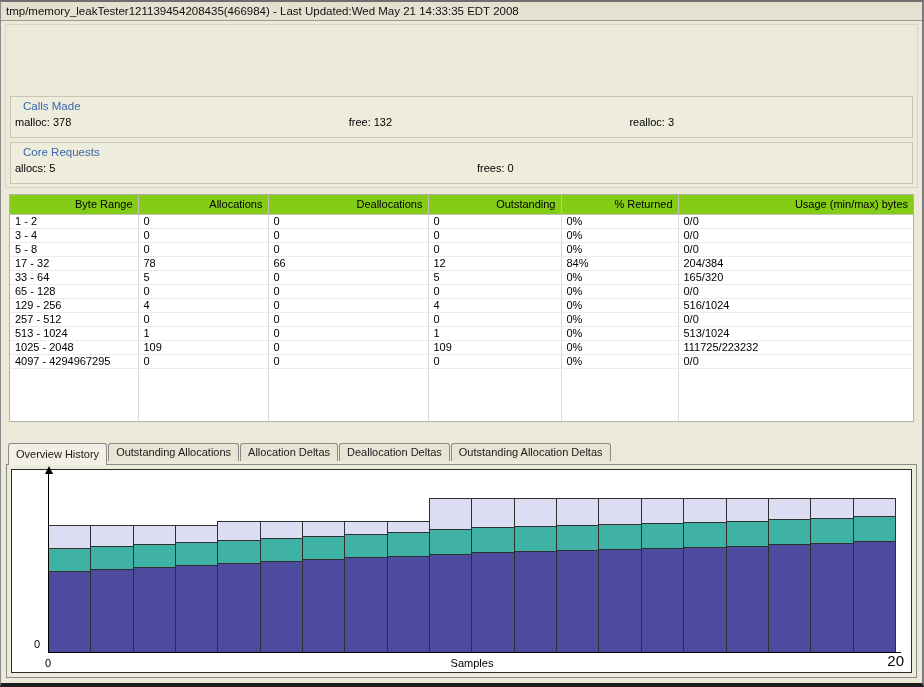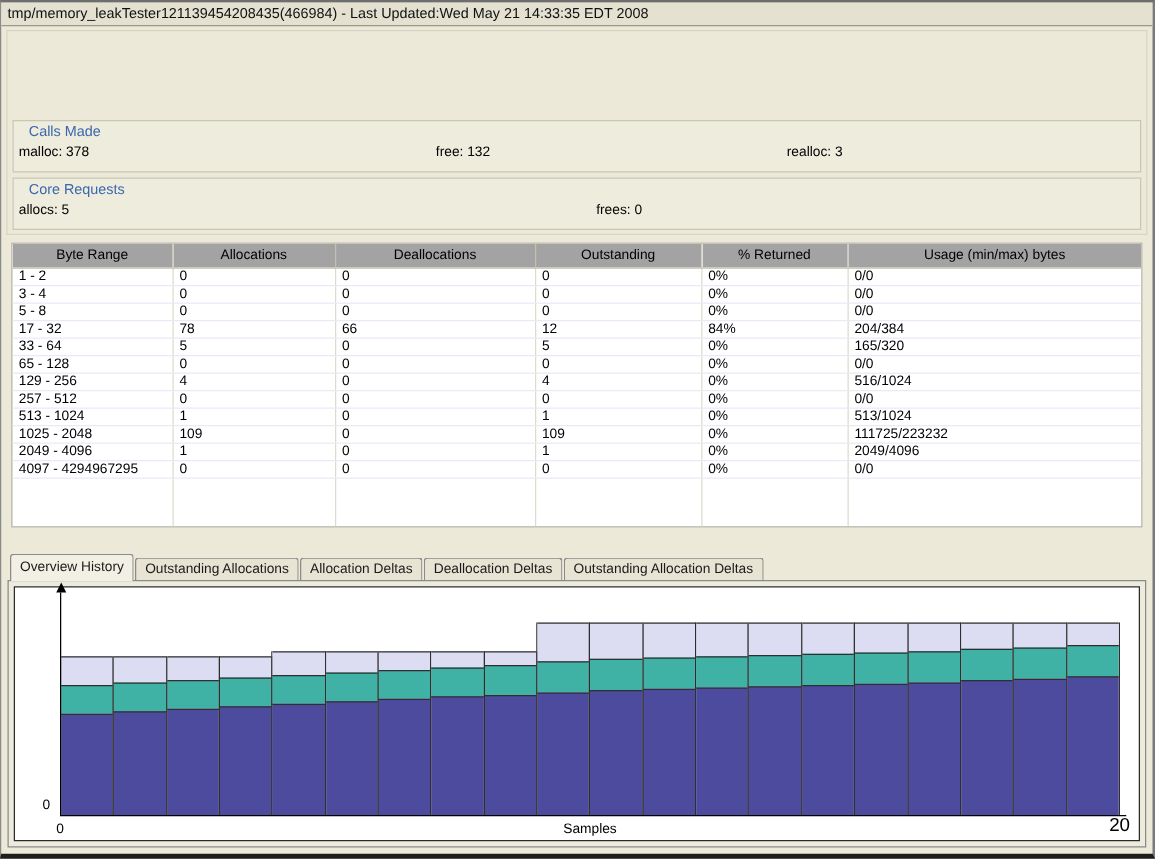--- a/index.html
+++ b/index.html
@@ -66,42 +66,42 @@
   .stats-row-3 { display: grid; grid-template-columns: 37.2% 31.3% auto; padding: 4px 0 0 4px; }
   .stats-row-2 { display: grid; grid-template-columns: 51.5% auto; padding: 4px 0 0 4px; }
 
   
   .table-wrap {
     position: absolute; top: 192px; left: 8px; right: 8px; height: 228px;
     background: #fff; border: 1px solid #b3b0a2;
   }
   table { width: 100%; height: 100%; border-collapse: collapse; table-layout: fixed; font-size: 11px; }
   thead th {
-    background: #a3a3a3;
+    background: #84cc16;
     border-right: 1px solid #c3c0b2;
     border-bottom: 1px solid #c3c0b2;
-    text-align: center; font-weight: normal;
+    text-align: right; font-weight: normal;
     padding: 2px 5px; height: 19px;
     white-space: nowrap; overflow: hidden;
   }
   thead th:last-child { border-right: none; }
   tbody td {
     border-right: 1px solid #dddbce;
     border-bottom: 1px solid #eae9f6;
     padding: 0 5px; height: 14px; line-height: 13px;
     white-space: nowrap; overflow: hidden;
   }
   tbody td:last-child { border-right: none; }
   tr.filler td { border-bottom: none; height: auto; }
 
   
   .tabs-area { position: absolute; left: 5px; right: 5px; top: 441px; bottom: 5px; }
   .tab-bar {
     position: relative; z-index: 2;
-    display: flex; align-items: flex-end;
+    display: flex; align-items: flex-start;
     height: 21px; padding-left: 2px;
   }
   .tab {
     background: #e7e4d4;
     border: 1px solid #8a8a8a; border-bottom: none;
     border-radius: 3px 3px 0 0;
     padding: 2px 7px; height: 18px;
     margin-right: 1px; font-size: 11px; color: #1a1a1a;
     white-space: nowrap; cursor: default;
   }
@@ -271,28 +271,20 @@
           </tr>
           <tr>
             <td>1025 - 2048</td>
             <td>109</td>
             <td>0</td>
             <td>109</td>
             <td>0%</td>
             <td>111725/223232</td>
           </tr>
           <tr>
-            <td>2049 - 4096</td>
-            <td>1</td>
-            <td>0</td>
-            <td>1</td>
-            <td>0%</td>
-            <td>2049/4096</td>
-          </tr>
-          <tr>
             <td>4097 - 4294967295</td>
             <td>0</td>
             <td>0</td>
             <td>0</td>
             <td>0%</td>
             <td>0/0</td>
           </tr>
           <tr class="filler">
             <td></td>
             <td></td>

